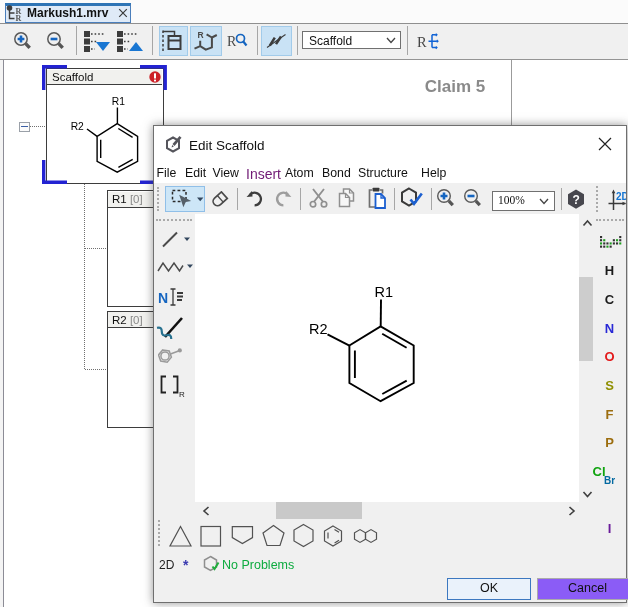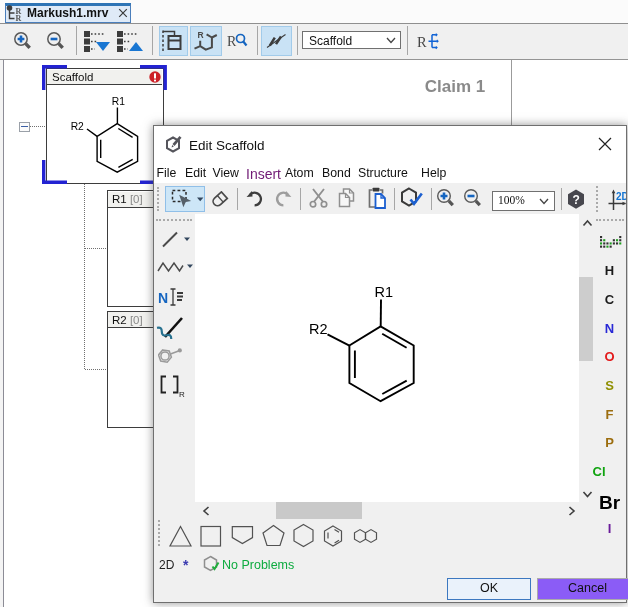--- a/index.html
+++ b/index.html
@@ -112,21 +112,21 @@
  <text x="1" y="15.5" font-size="14.5" fill="#464646" font-family="Liberation Serif,serif">R</text>
  <path d="M16,3.8 V16.6 M16,3.8 H19 M12.5,10.2 H20 M16,16.6 H19" stroke="#1063d5" stroke-width="1.5" fill="none"></path>
  <path d="M20.2,2.2 L21.8,3.8 L20.2,5.4 L18.6,3.8 Z" fill="#1063d5"></path>
  <path d="M21.2,8.6 L22.8,10.2 L21.2,11.8 L19.6,10.2 Z" fill="#1063d5"></path>
  <path d="M20.2,15 L21.8,16.6 L20.2,18.2 L18.6,16.6 Z" fill="#1063d5"></path>
 </svg>
 
 <div class="a" style="left:0;top:59.5px;width:628px;height:547.5px;background:#fff;"></div>
 <div class="a" style="left:0;top:59.5px;width:2.5px;height:547.5px;background:#f4f4f4;"></div>
 <div class="a" style="left:2.5px;top:59.5px;width:1.5px;height:547.5px;background:#8c8c96;"></div>
-<div class="a" style="left:399px;top:77px;width:112px;text-align:center;font-size:17px;font-weight:bold;color:#8a8a8a;">Claim 1</div>
+<div class="a" style="left:399px;top:77px;width:112px;text-align:center;font-size:17px;font-weight:bold;color:#8a8a8a;">Claim 5</div>
 <div class="a" style="left:510.5px;top:59.5px;width:1.3px;height:66px;background:#9b9b9b;"></div>
 
 <div class="a" style="left:45.5px;top:68px;width:118px;height:115.5px;background:#fff;border:1.5px solid #3d3d3d;box-sizing:border-box;"></div>
 <div class="a hdr" style="left:47px;top:69.5px;width:115px;height:15.5px;box-sizing:border-box;"></div>
 <div class="a" style="left:52px;top:71px;font-size:11.5px;color:#101010;">Scaffold</div>
 <svg class="a" style="left:148.5px;top:71px;" width="12" height="12" viewBox="0 0 12 12">
  <circle cx="6" cy="6" r="5.7" fill="#cc2128"></circle>
  <rect x="5" y="2.3" width="2" height="5.2" fill="#fff"></rect>
  <rect x="5" y="8.6" width="2" height="1.8" fill="#fff"></rect>
 </svg>
@@ -370,21 +370,21 @@
   </g>
  </svg>
  <div class="a" style="left:439.5px;top:138px;width:34px;text-align:center;font-size:13px;font-weight:bold;color:#1a1a1a;">H</div>
  <div class="a" style="left:439.5px;top:167px;width:34px;text-align:center;font-size:13px;font-weight:bold;color:#1a1a1a;">C</div>
  <div class="a" style="left:439.5px;top:195.5px;width:34px;text-align:center;font-size:13px;font-weight:bold;color:#2929d6;">N</div>
  <div class="a" style="left:439.5px;top:224px;width:34px;text-align:center;font-size:13px;font-weight:bold;color:#e31b1c;">O</div>
  <div class="a" style="left:439.5px;top:253px;width:34px;text-align:center;font-size:13px;font-weight:bold;color:#8f8f00;">S</div>
  <div class="a" style="left:439.5px;top:281.5px;width:34px;text-align:center;font-size:13px;font-weight:bold;color:#9c6d0e;">F</div>
  <div class="a" style="left:439.5px;top:310px;width:34px;text-align:center;font-size:13px;font-weight:bold;color:#9c6d0e;">P</div>
  <div class="a" style="left:439.5px;top:338.5px;width:34px;font-size:13px;font-weight:bold;color:#0fa30f;">Cl</div>
- <div class="a" style="left:439.5px;top:367px;width:34px;text-align:center;font-size:19px;font-weight:bold;color:#000000;">Br</div>
+ <div class="a" style="left:439.5px;top:350px;width:34px;text-align:center;font-size:10px;font-weight:bold;color:#0369a1;">Br</div>
  <div class="a" style="left:439.5px;top:395.5px;width:34px;text-align:center;font-size:13px;font-weight:bold;color:#6a1b9a;">I</div>
 
  <div class="a" style="left:42px;top:377px;width:384px;height:17.5px;background:#f0f0f0;"></div>
  <svg class="a" style="left:49px;top:381px;" width="9" height="10" viewBox="0 0 9 10">
   <path d="M6.5,1 L2,5 L6.5,9" stroke="#404040" stroke-width="1.6" fill="none"></path>
  </svg>
  <div class="a" style="left:123px;top:377px;width:86px;height:16.5px;background:#c9c9c9;"></div>
  <svg class="a" style="left:414px;top:381px;" width="9" height="10" viewBox="0 0 9 10">
   <path d="M2.5,1 L7,5 L2.5,9" stroke="#404040" stroke-width="1.6" fill="none"></path>
  </svg>

